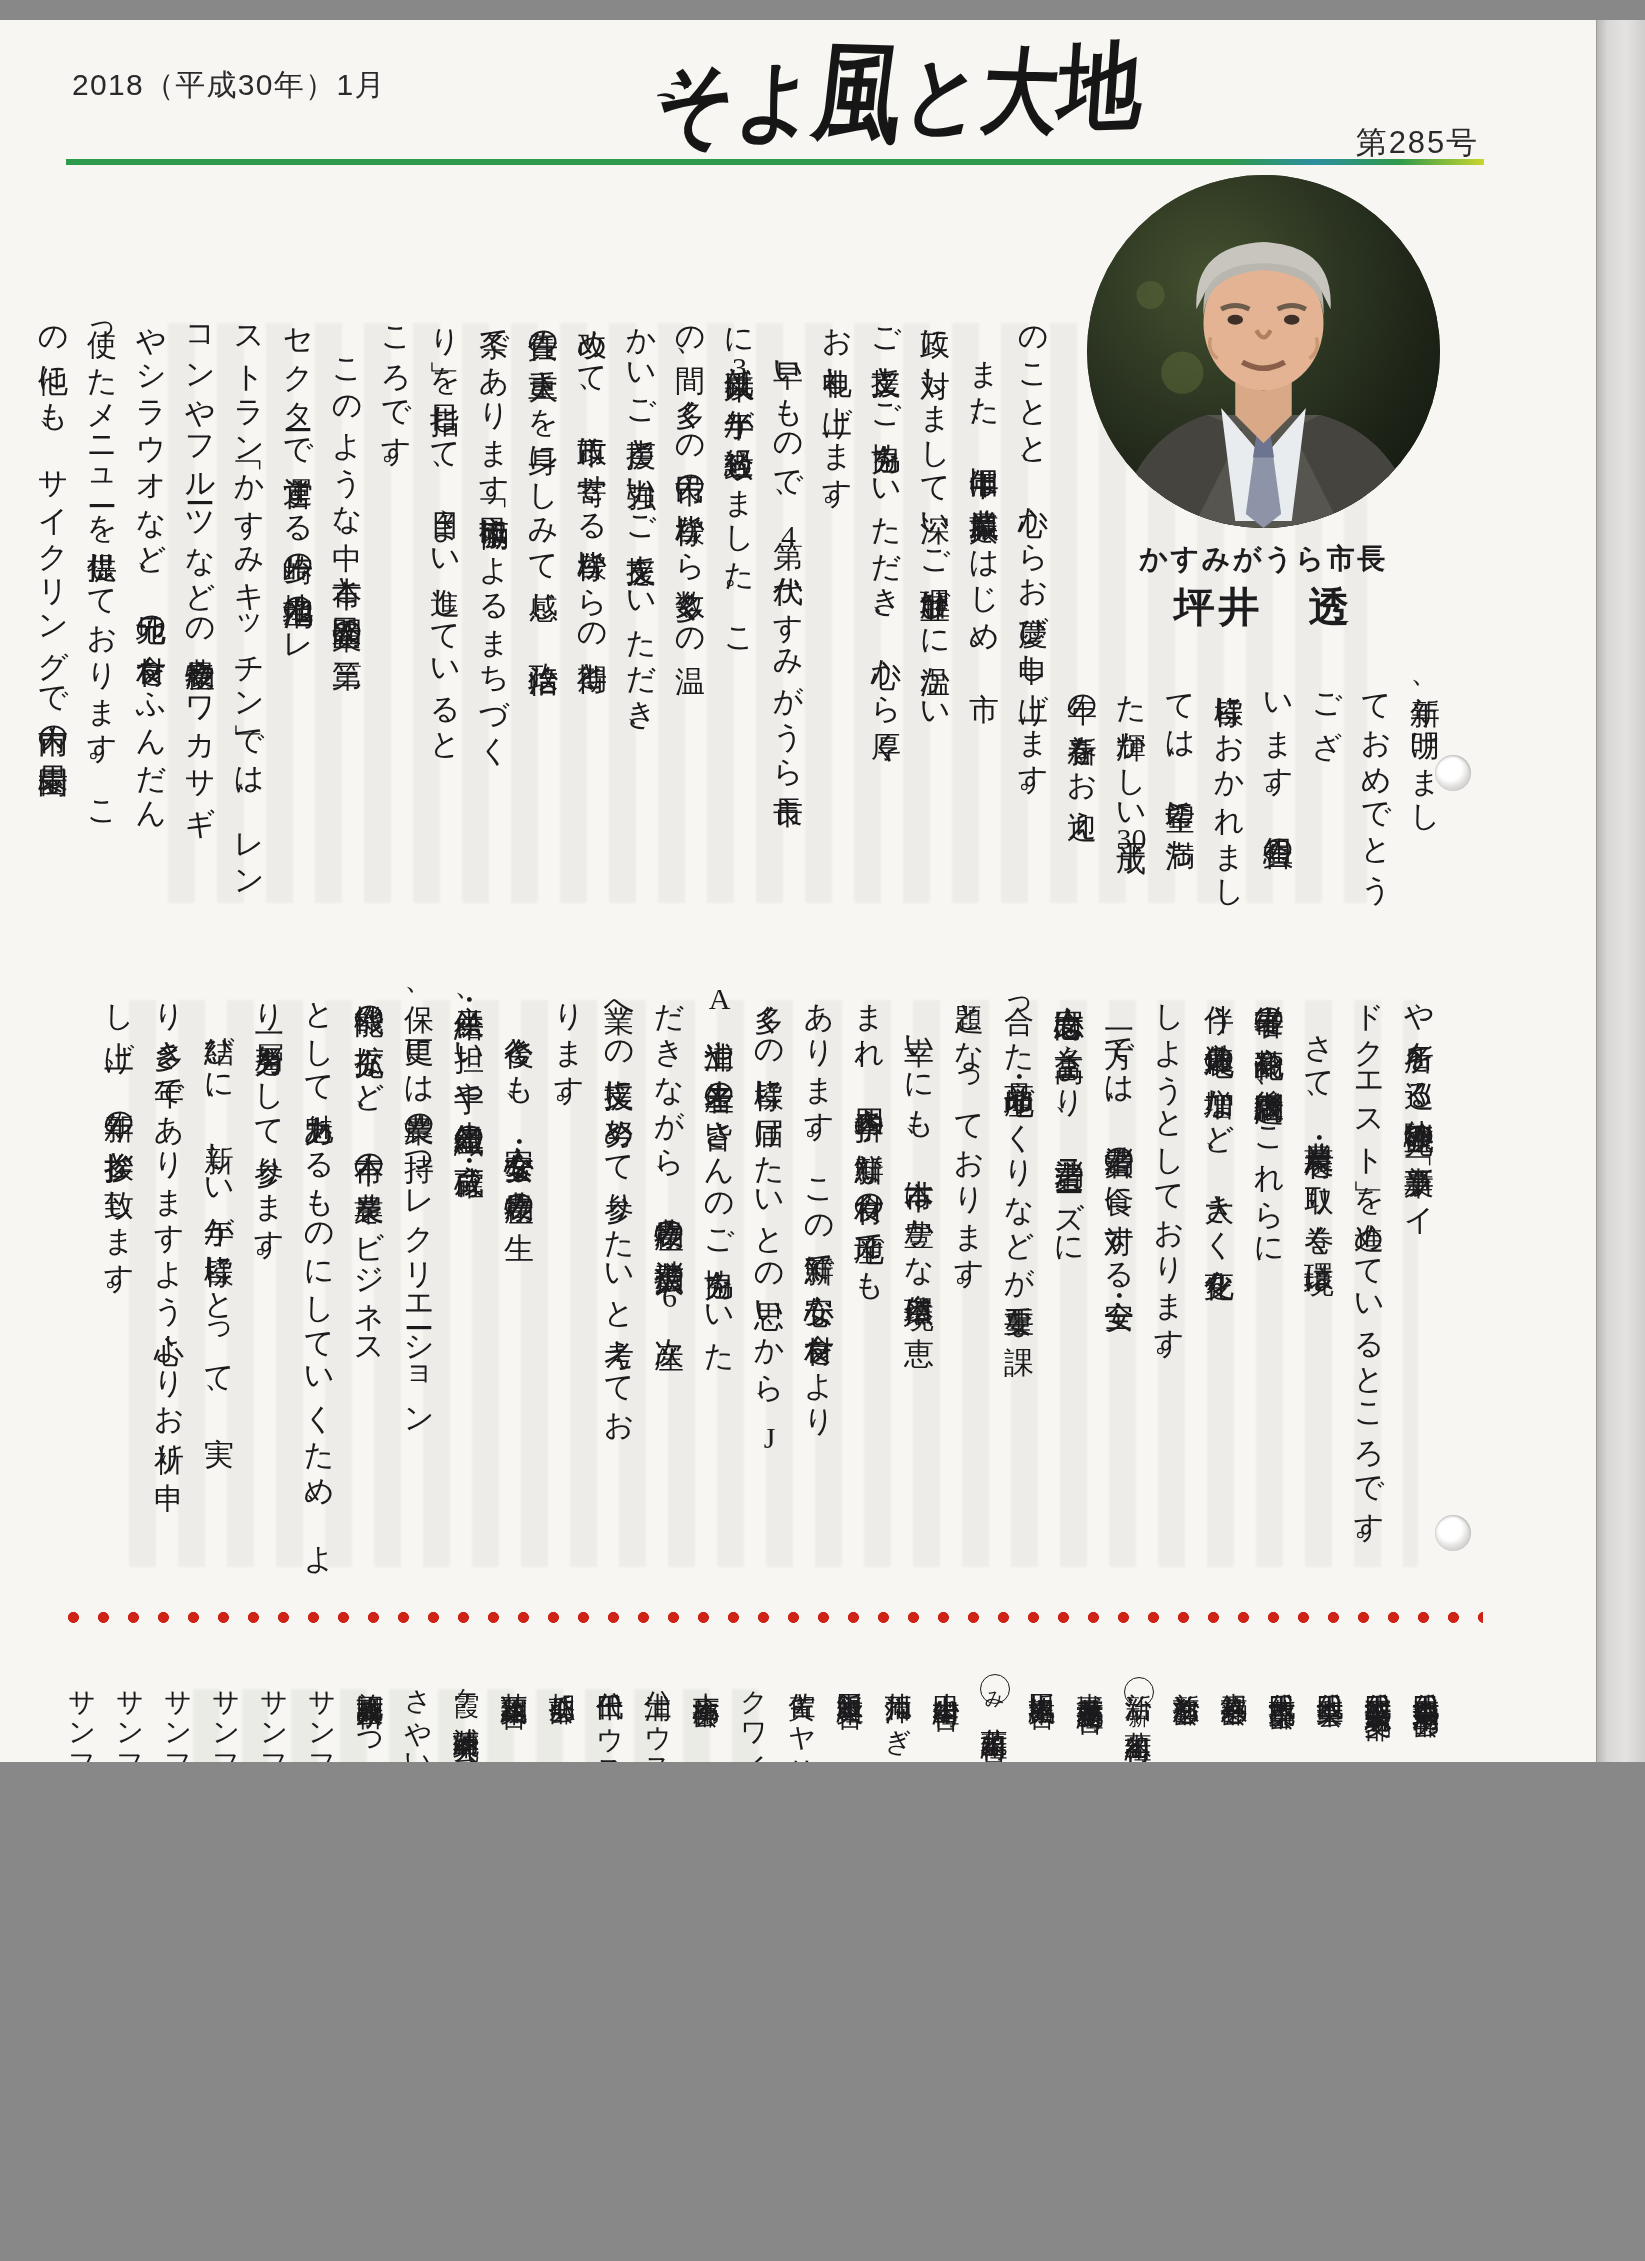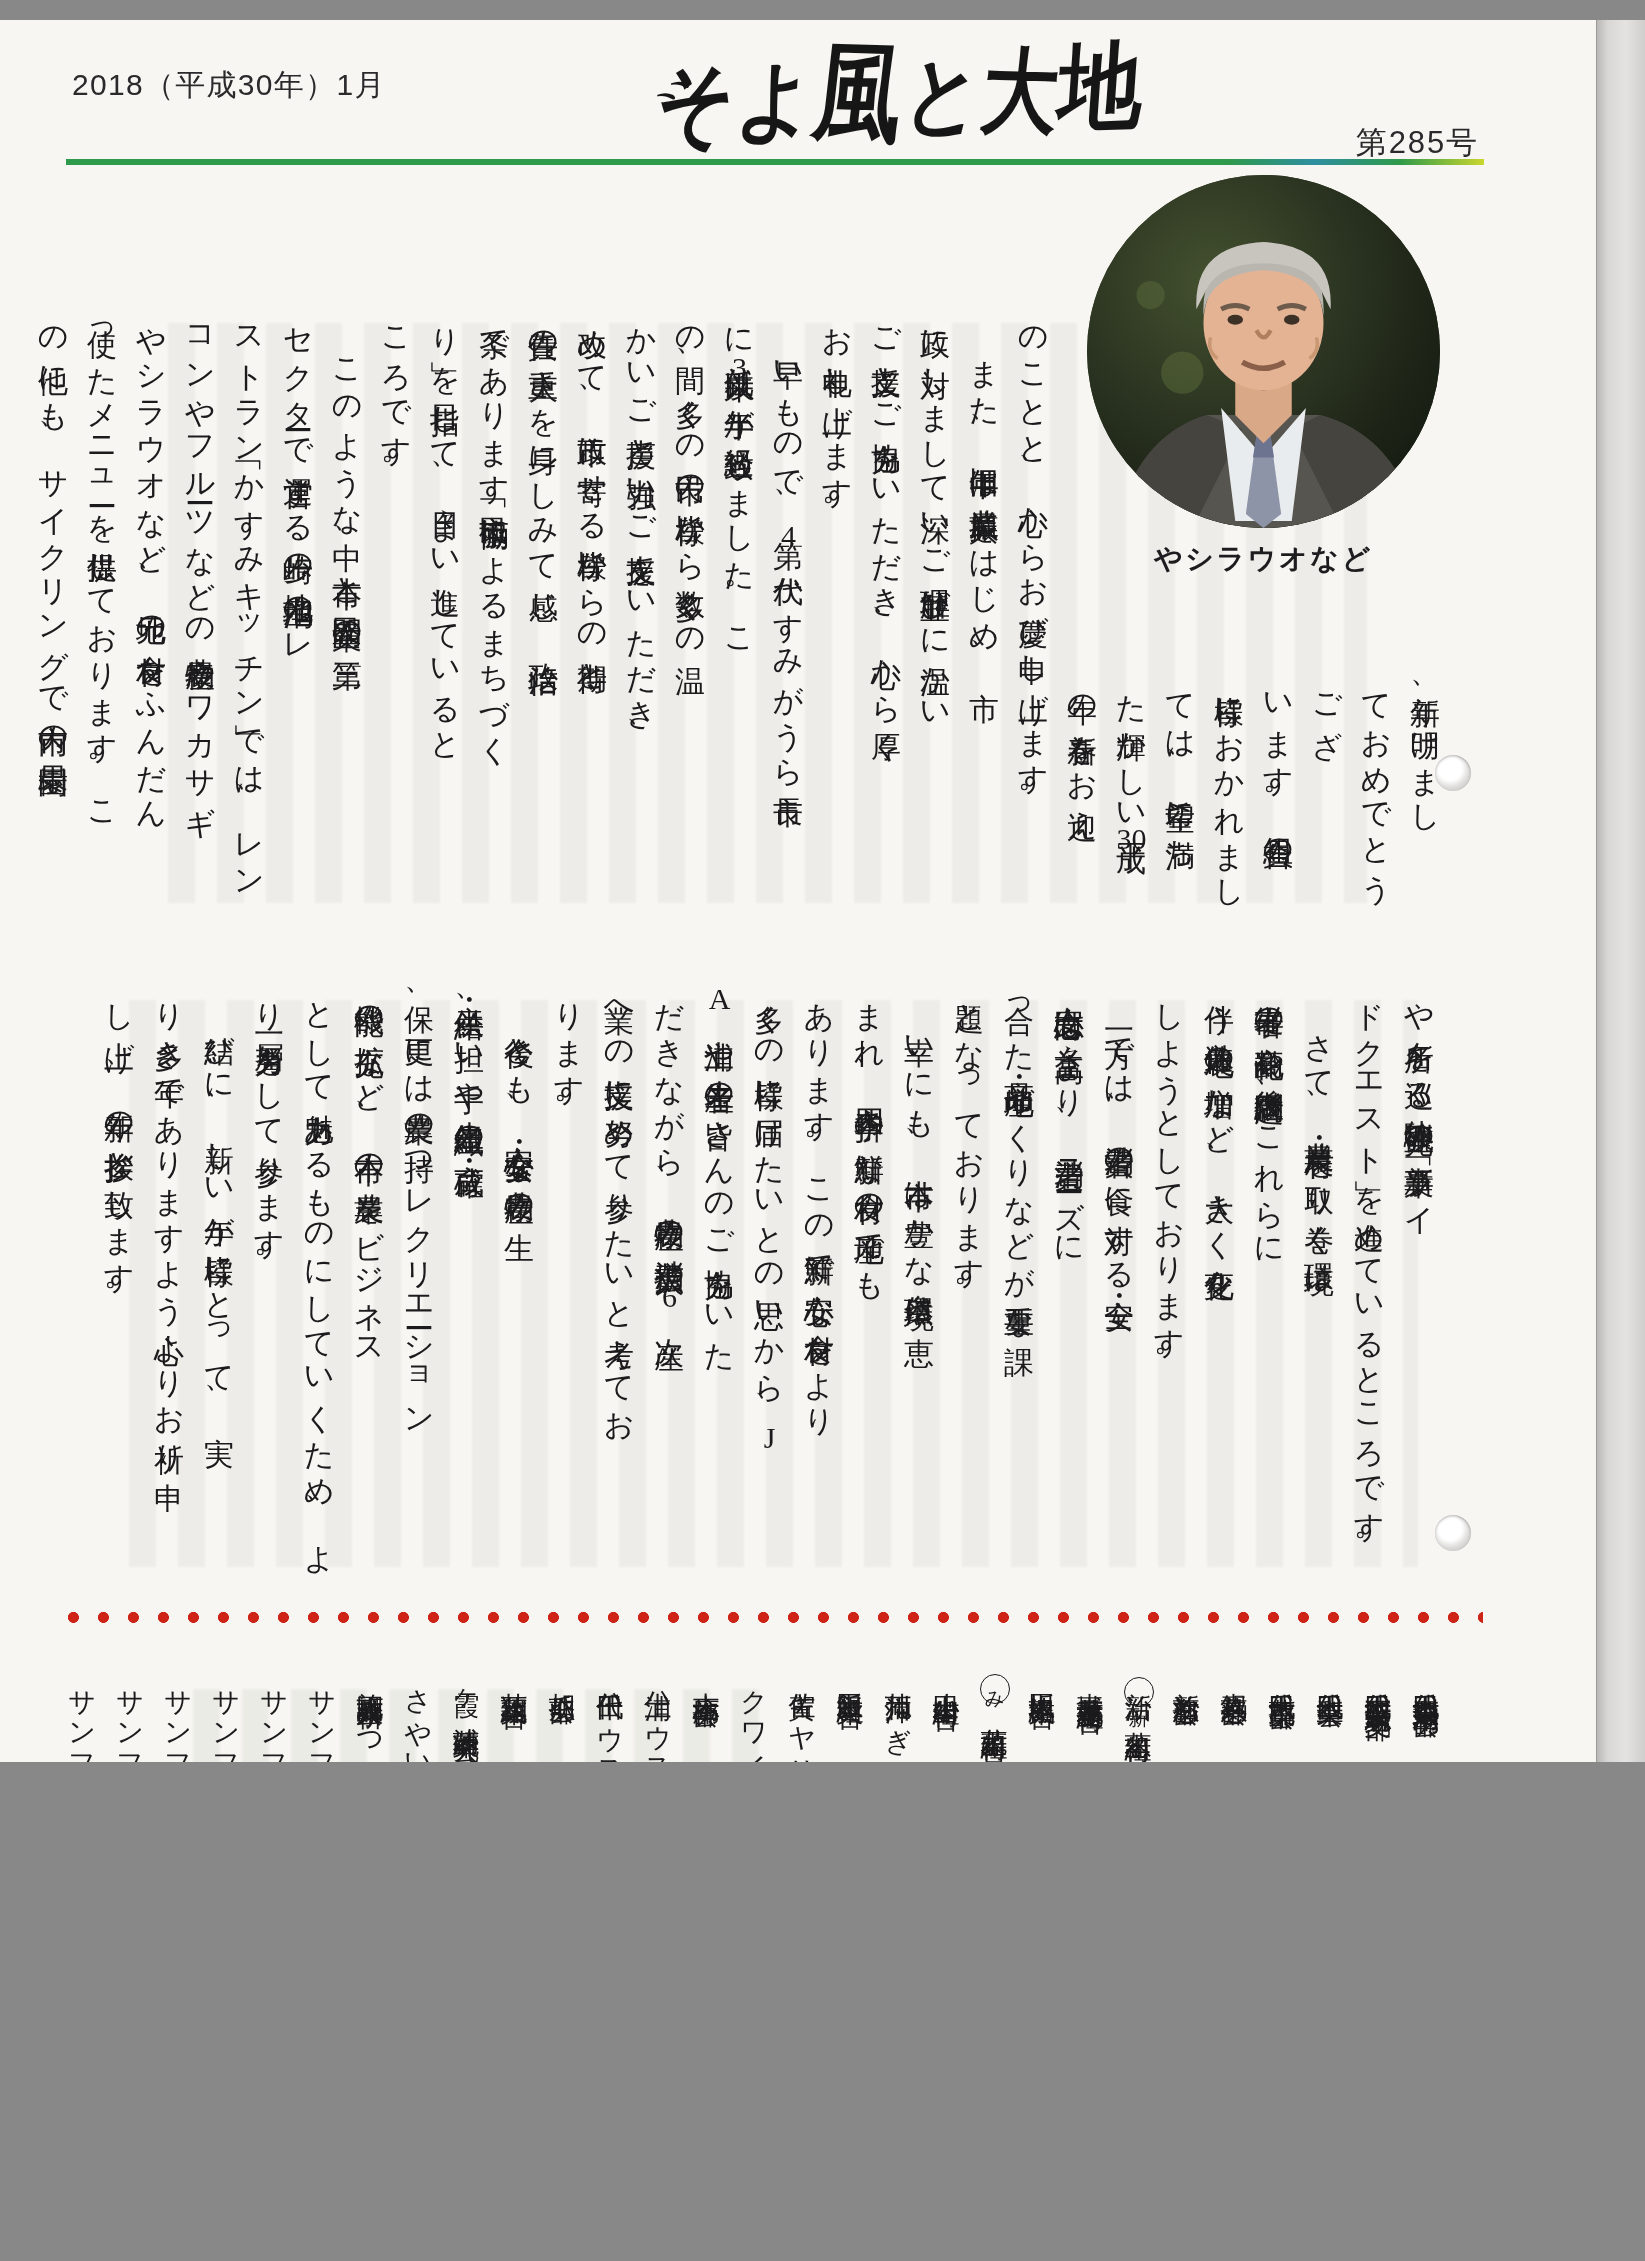--- a/index.html
+++ b/index.html
@@ -130,21 +130,22 @@
       <path d="M38 38 Q42 36 46 38" stroke="#6d5b4c" stroke-width="1.4" fill="none"></path>
       <path d="M54 38 Q58 36 62 38" stroke="#6d5b4c" stroke-width="1.4" fill="none"></path>
       <ellipse cx="42" cy="41" rx="2.2" ry="1.4" fill="#3c3027"></ellipse>
       <ellipse cx="58" cy="41" rx="2.2" ry="1.4" fill="#3c3027"></ellipse>
       <path d="M48 44 Q50 48 52 44" stroke="#b07f5e" stroke-width="1.2" fill="none"></path>
       <path d="M44 53 Q50 56.5 56 53" stroke="#8a5f49" stroke-width="1.6" fill="none"></path>
       <path d="M35 46 Q34 50 37 52" stroke="#c99873" stroke-width="1" fill="none"></path>
       <path d="M65 46 Q66 50 63 52" stroke="#c99873" stroke-width="1" fill="none"></path>
     </svg>
   </div>
-  <div class="caption-title">やシラウオなど</div>
+  <div class="caption-title">かすみがうら市長</div>
+  <div class="caption-name">坪井　透</div>
 
   <div class="v-band band1" id="band1">
       <div class="v-col under-photo">新年、明けまし</div>
       <div class="v-col under-photo">ておめでとうござ</div>
       <div class="v-col under-photo">います。組合員の</div>
       <div class="v-col under-photo">皆様におかれまし</div>
       <div class="v-col under-photo">ては、希望に満ち</div>
       <div class="v-col under-photo">た輝かしい平成<span class="tcy">30</span></div>
       <div class="v-col under-photo">年の新春をお迎え</div>
       <div class="v-col">のことと、心からお慶び申し上げます。</div>

